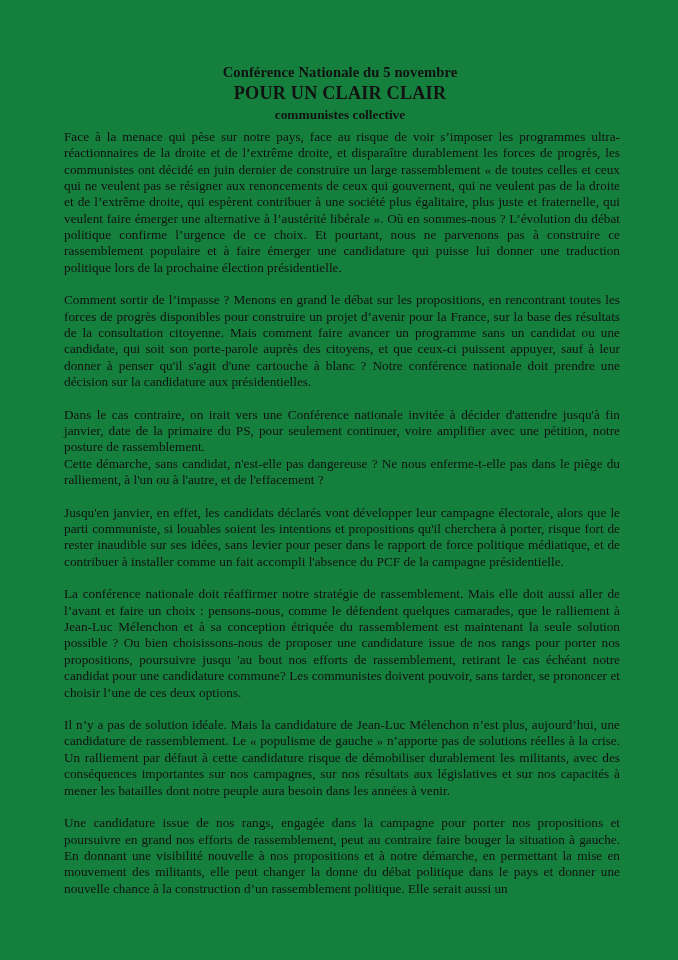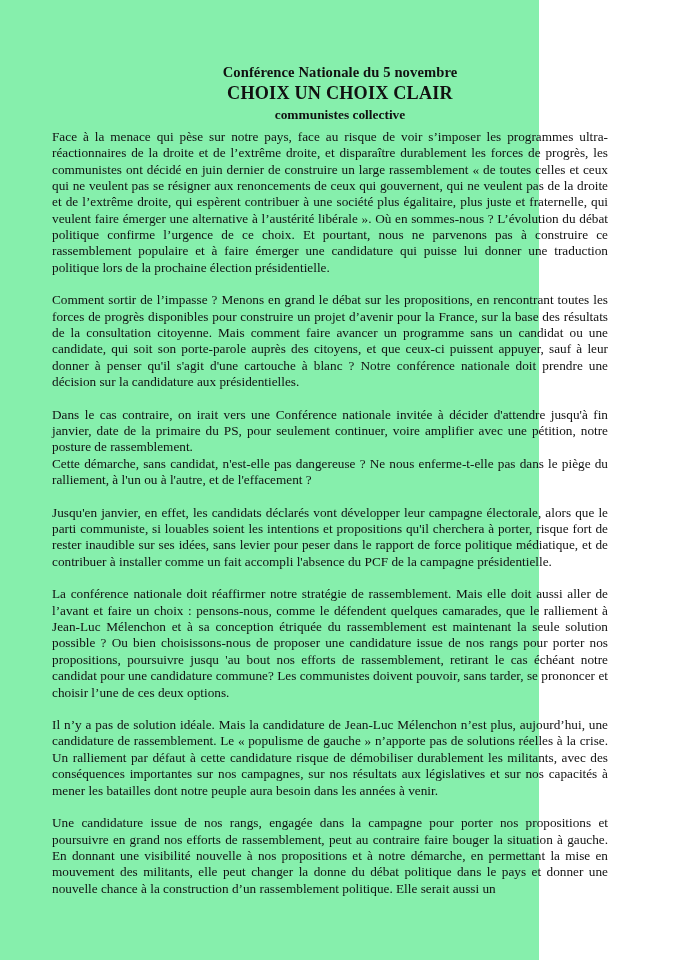--- a/index.html
+++ b/index.html
@@ -12,23 +12,23 @@
     width: 678px;
     height: 960px;
     overflow: hidden;
     font-family: "Liberation Serif", "DejaVu Serif", serif;
     color: #111111;
     -webkit-font-smoothing: antialiased;
   }
 
   .page {
     position: relative;
-    width: 539px;
+    width: 678px;
     height: 960px;
-    background: #86efac;
+    background: #15803d;
     box-sizing: border-box;
     text-decoration: underline;
   }
 
   
   .heading {
     position: absolute;
     left: 62px;
     top: 62px;
     width: 556px;
@@ -48,21 +48,21 @@
   }
   .heading .line3 {
     font-size: 13.4px;
     font-weight: bold;
     line-height: 19px;
   }
 
   
   .body-text {
     position: absolute;
-    left: 52px;
+    left: 64px;
     top: 129px;
     width: 556px;
   }
   .para {
     font-size: 13.25px;
     line-height: 16.35px;
     text-align: justify;
     text-justify: inter-word;
     margin: 0 0 16.3px 0;
     white-space: pre-wrap;
@@ -73,21 +73,21 @@
   }
   
 </style>
 </head>
 <body>
 
 <div class="page">
 
   <div class="heading">
     <div class="line1">Conférence Nationale du 5 novembre</div>
-    <div class="line2">CHOIX UN CHOIX CLAIR</div>
+    <div class="line2">POUR UN CLAIR CLAIR</div>
     <div class="line3">communistes collective</div>
   </div>
 
   <div class="body-text">
     <p class="para">Face à la menace qui pèse sur notre pays, face au risque de voir s’imposer les programmes ultra-réactionnaires de la droite et de l’extrême droite, et disparaître durablement les forces de progrès, les communistes ont décidé en juin dernier de construire un large rassemblement « de toutes celles et ceux qui ne veulent pas se résigner aux renoncements de ceux qui gouvernent, qui ne veulent pas de la droite et de l’extrême droite, qui espèrent contribuer à une société plus égalitaire, plus juste et fraternelle, qui veulent faire émerger une alternative à l’austérité libérale ». Où en sommes-nous ? L’évolution du débat politique confirme l’urgence de ce choix. Et pourtant, nous ne parvenons pas à construire ce rassemblement populaire et à faire émerger une candidature qui puisse lui donner une traduction politique lors de la prochaine élection présidentielle.</p>
     <p class="para">Comment sortir de l’impasse ? Menons en grand le débat sur les propositions, en rencontrant toutes les forces de progrès disponibles pour construire un projet d’avenir pour la France, sur la base des résultats de la consultation citoyenne. Mais comment faire avancer un programme sans un candidat ou une candidate, qui soit son porte-parole auprès des citoyens, et que ceux-ci puissent appuyer, sauf à leur donner à penser qu'il s'agit d'une cartouche à blanc ? Notre conférence nationale doit prendre une décision sur la candidature aux présidentielles.</p>
     <p class="para">Dans le cas contraire, on irait vers une Conférence nationale invitée à décider d'attendre jusqu'à fin janvier, date de la primaire du PS, pour seulement continuer, voire amplifier avec une pétition, notre posture de rassemblement.
 Cette démarche, sans candidat, n'est-elle pas dangereuse ? Ne nous enferme-t-elle pas dans le piège du ralliement, à l'un ou à l'autre, et de l'effacement ?</p>
     <p class="para">Jusqu'en janvier, en effet, les candidats déclarés vont développer leur campagne électorale, alors que le parti communiste, si louables soient les intentions et propositions qu'il cherchera à porter, risque fort de rester inaudible sur ses idées, sans levier pour peser dans le rapport de force politique médiatique, et de contribuer à installer comme un fait accompli l'absence du PCF de la campagne présidentielle.</p>
     <p class="para">La conférence nationale doit réaffirmer notre stratégie de rassemblement. Mais elle doit aussi aller de l’avant et faire un choix : pensons-nous, comme le défendent quelques camarades, que le ralliement à Jean-Luc Mélenchon et à sa conception étriquée du rassemblement est maintenant la seule solution possible ? Ou bien choisissons-nous de proposer une candidature issue de nos rangs pour porter nos propositions, poursuivre jusqu 'au bout nos efforts de rassemblement, retirant le cas échéant notre candidat pour une candidature commune? Les communistes doivent pouvoir, sans tarder, se prononcer et choisir l’une de ces deux options.</p>

